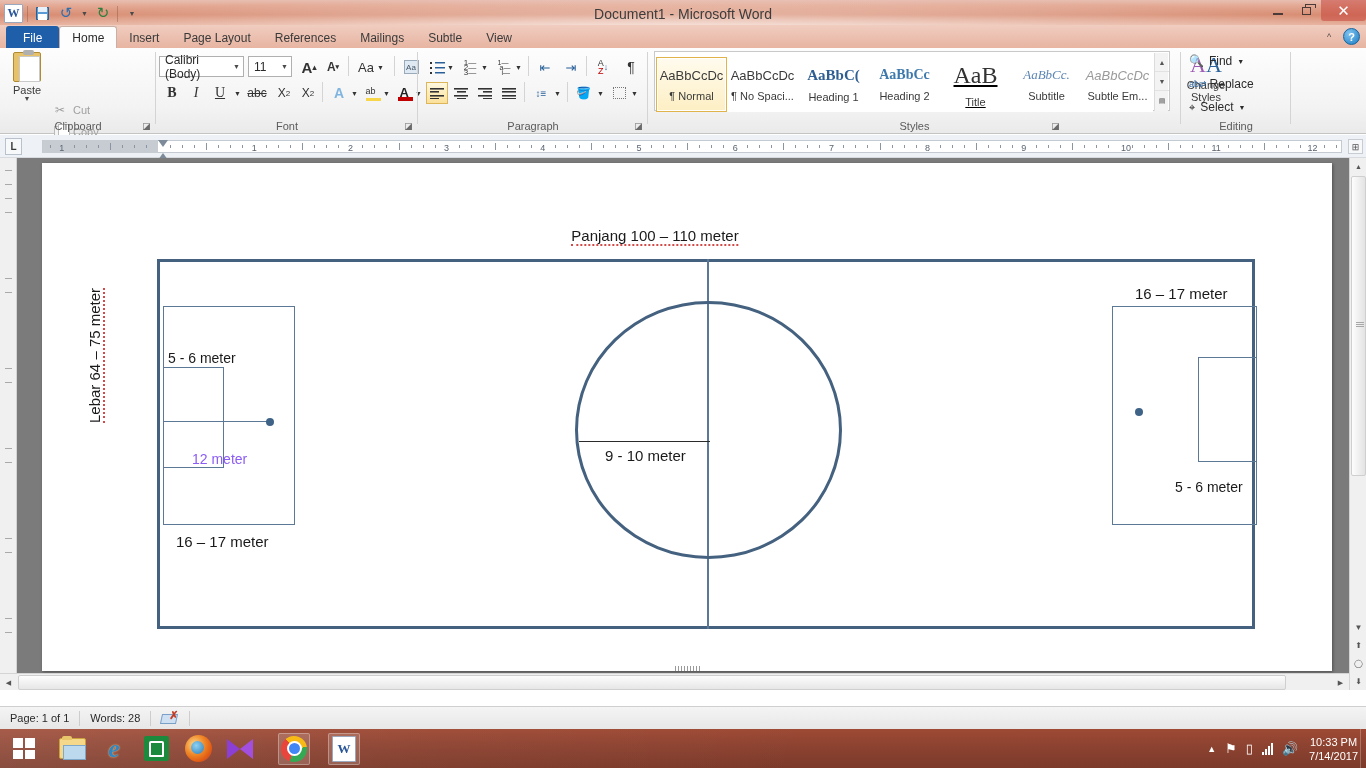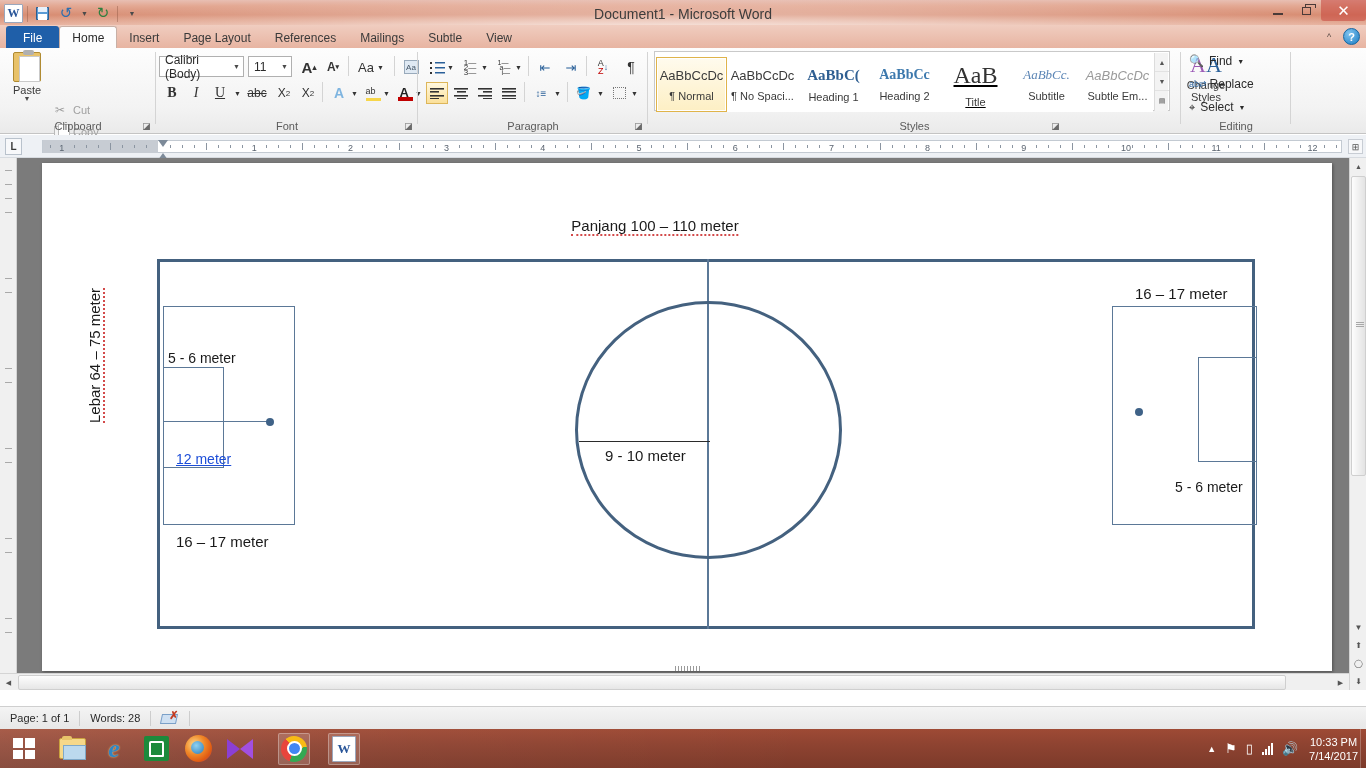--- a/index.html
+++ b/index.html
@@ -172,21 +172,21 @@
   .page {
     position:absolute; left: 42px; top: 5px; width: 1290px; height: 508px; background:#fff;
     box-shadow: 1px 1px 3px rgba(0,0,0,.35);
   }
   .page-splitter{position:absolute;left:633px;bottom:0px;width:26px;height:5px;
     background:repeating-linear-gradient(to right,#9a9a9a 0 1px,transparent 1px 3px);}
 
   
   .field-wrap { position:absolute; left:0; top:0; width:1290px; height:508px; }
   .fld-title {
-    position:absolute; left: 613px; top: 54px; transform: translateX(-50%);
+    position:absolute; left: 613px; top: 64px; transform: translateX(-50%);
     font-size: 15px; color:#1a1a1a; white-space:nowrap; font-family:"Liberation Sans", sans-serif;
   }
   .squig { border-bottom: 2px dotted #d34a4a; padding-bottom:0px; }
   .field-rect {
     position:absolute; left: 115px; top: 96px; width: 1098px; height: 370px;
     border: 3px solid #44617f; background:#fff;
   }
   .halfline { position:absolute; left: 665px; top: 96px; width: 2px; height: 370px; background:#5b7897;}
   .circle {
     position:absolute; left: 533px; top: 138px; width: 267px; height: 258px;
@@ -194,21 +194,21 @@
   }
   .radius-line { position:absolute; left: 537px; top: 278px; width: 131px; height: 1px; background:#2b2b2b;}
   .radius-label { position:absolute; left: 563px; top: 284px; font-size:15px; color:#1a1a1a; white-space:nowrap;}
 
   .pen-left { position:absolute; left: 121px; top: 143px; width: 132px; height: 219px; border:1px solid #5b7897; background:transparent;}
   .goal-left { position:absolute; left: 121px; top: 204px; width: 61px; height: 101px; border:1px solid #5b7897; border-left:none; background:transparent;}
   .goal-left-edge { position:absolute; left:121px; top:204px; width:1px; height:101px; background:#5b7897;}
   .pen-line-left { position:absolute; left: 121px; top: 258px; width: 107px; height:1px; background:#5b7897;}
   .spot-left { position:absolute; left: 224px; top: 255px; width: 8px; height: 8px; border-radius:50%; background:#3f6287;}
   .lbl-56-left { position:absolute; left: 126px; top: 187px; font-size: 14px; color:#1a1a1a; white-space:nowrap;}
-  .lbl-12 { position:absolute; left: 134px; top: 288px; font-size: 14px; color:#1d4ed8; white-space:nowrap;text-decoration:underline;}
+  .lbl-12 { position:absolute; left: 150px; top: 288px; font-size: 14px; color:#8b5cf6; white-space:nowrap;}
   .lbl-1617-left { position:absolute; left: 134px; top: 370px; font-size: 15px; color:#1a1a1a; white-space:nowrap;}
   .lbl-lebar {
     position:absolute; left: 44px; top: 260px; font-size: 15px; color:#1a1a1a; white-space:nowrap;
     transform: rotate(-90deg); transform-origin: left top;
   }
 
   .pen-right { position:absolute; left: 1070px; top: 143px; width: 145px; height: 219px; border:1px solid #5b7897; background:transparent;}
   .goal-right { position:absolute; left: 1156px; top: 194px; width: 59px; height: 105px; border:1px solid #5b7897; background:transparent;}
   .spot-right { position:absolute; left: 1093px; top: 245px; width: 8px; height: 8px; border-radius:50%; background:#3f6287;}
   .lbl-1617-right { position:absolute; left: 1093px; top: 122px; font-size: 15px; color:#1a1a1a; white-space:nowrap;}

